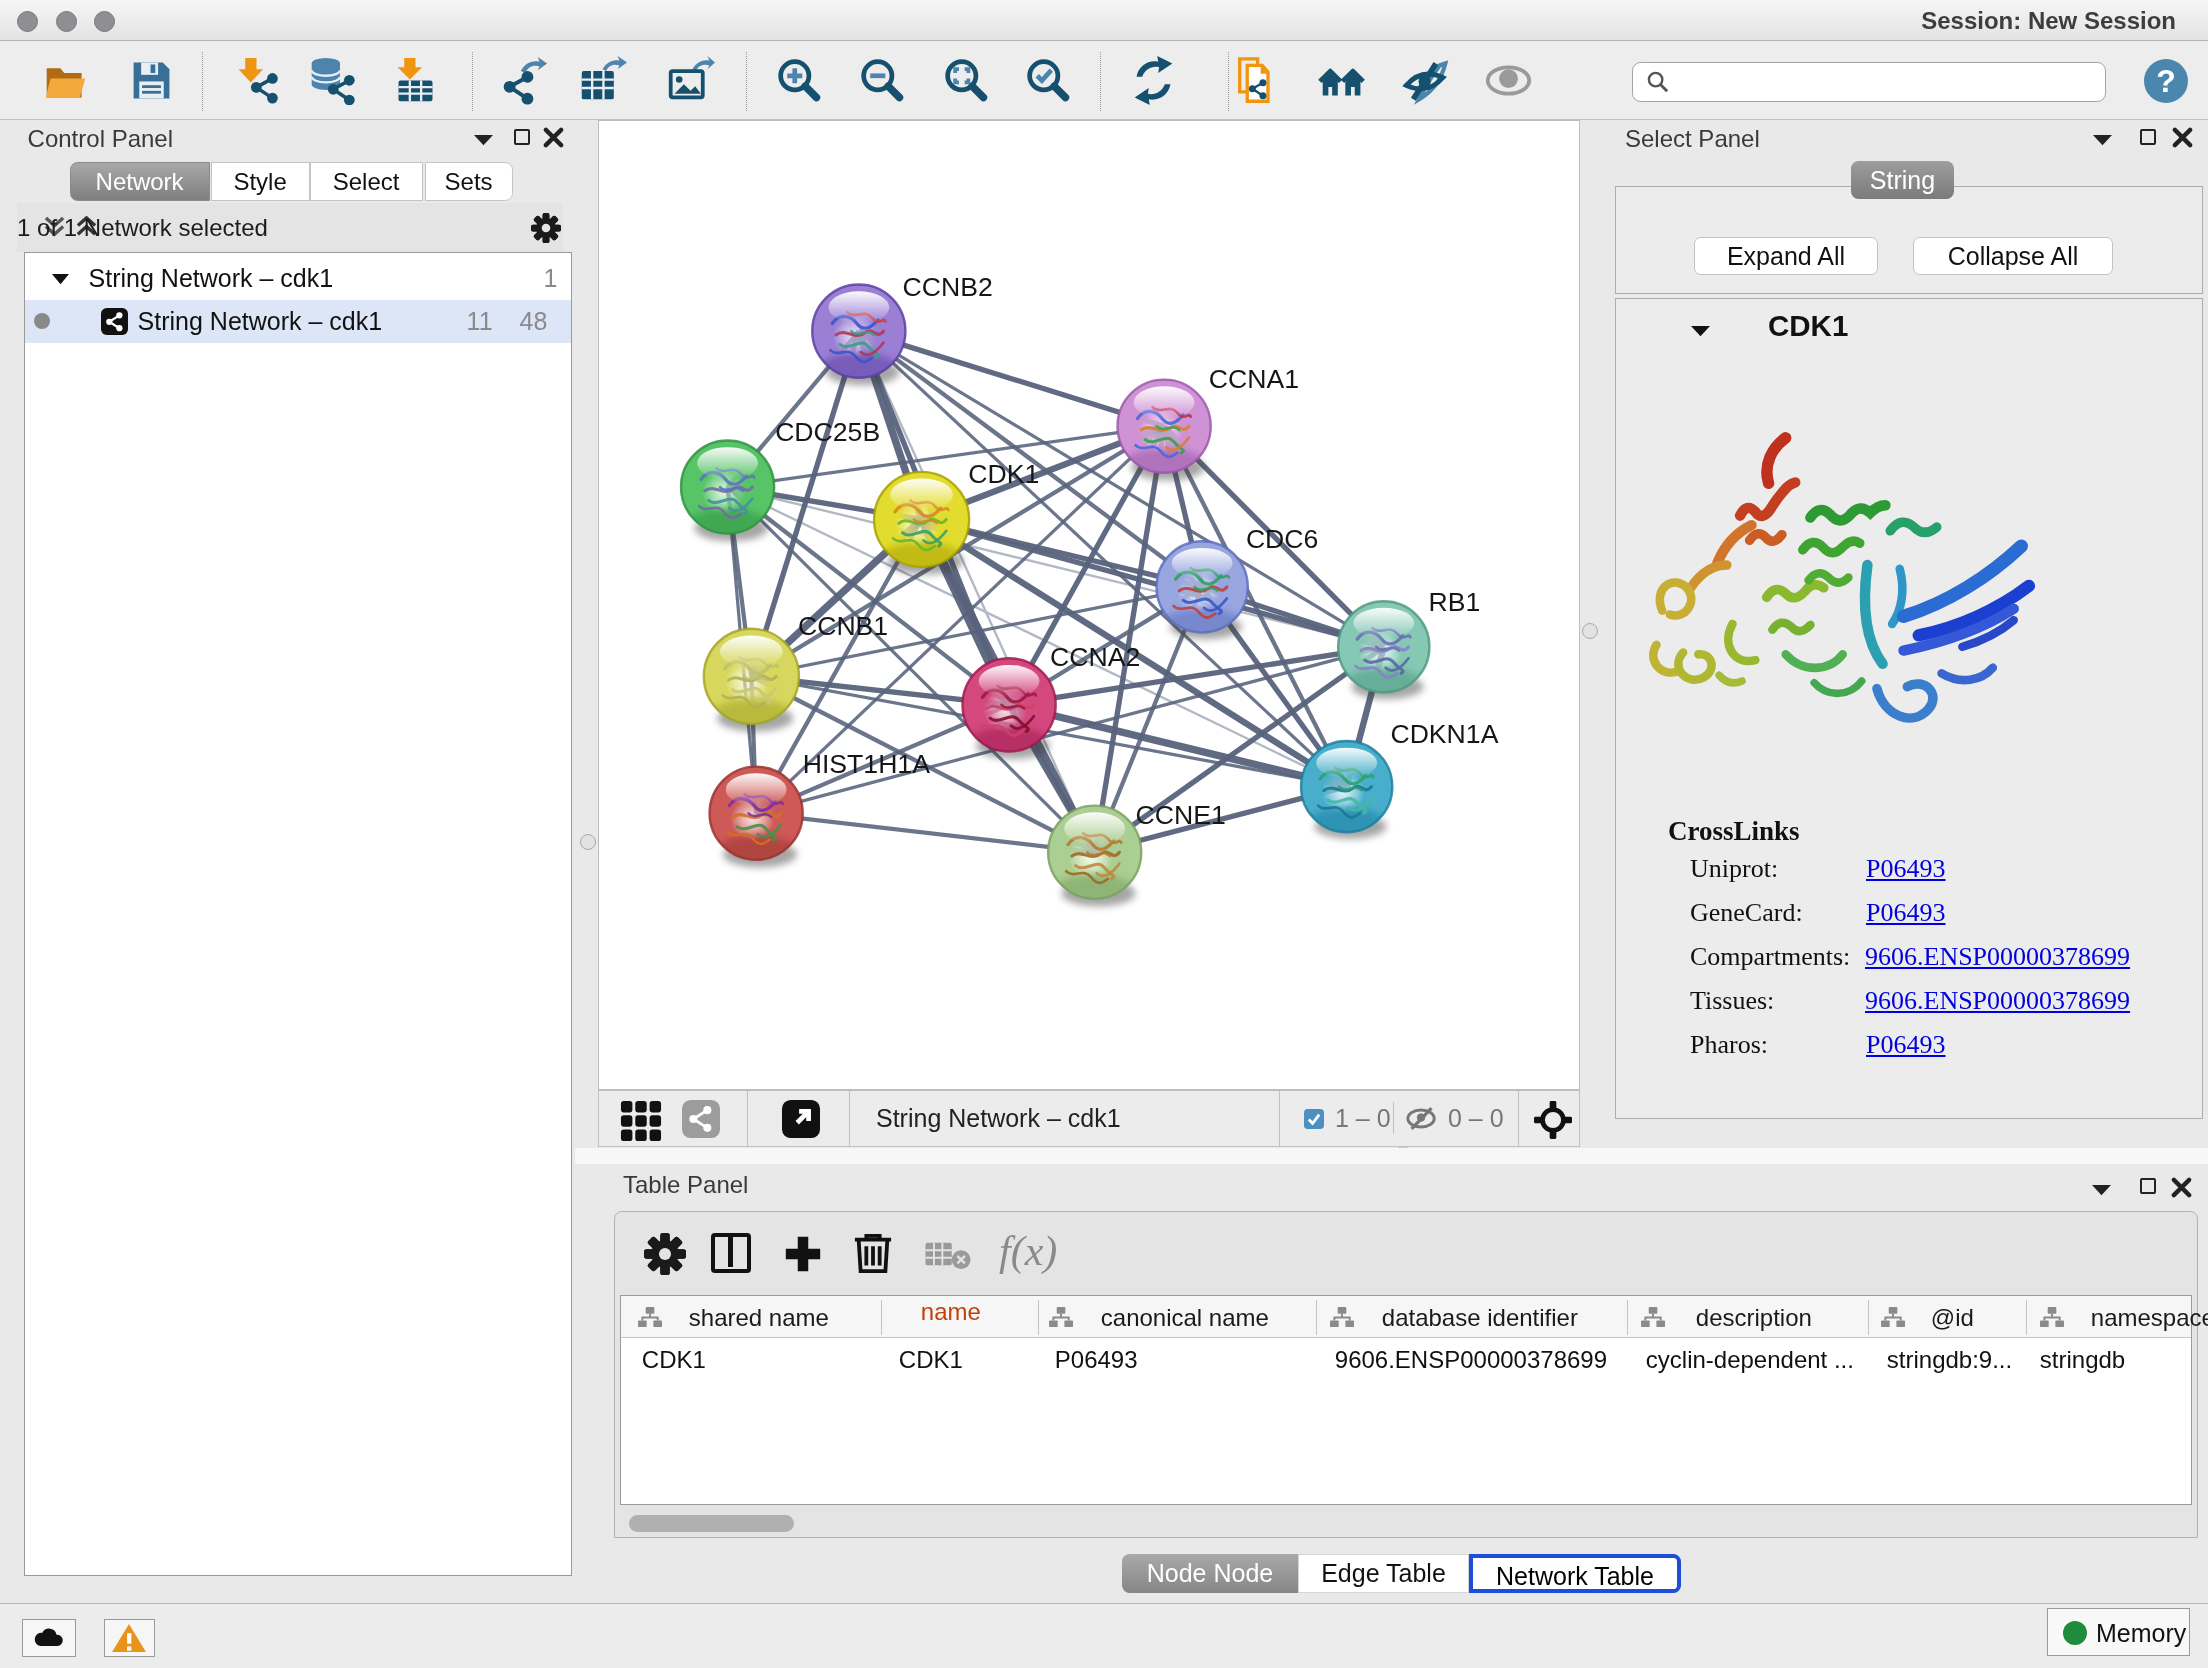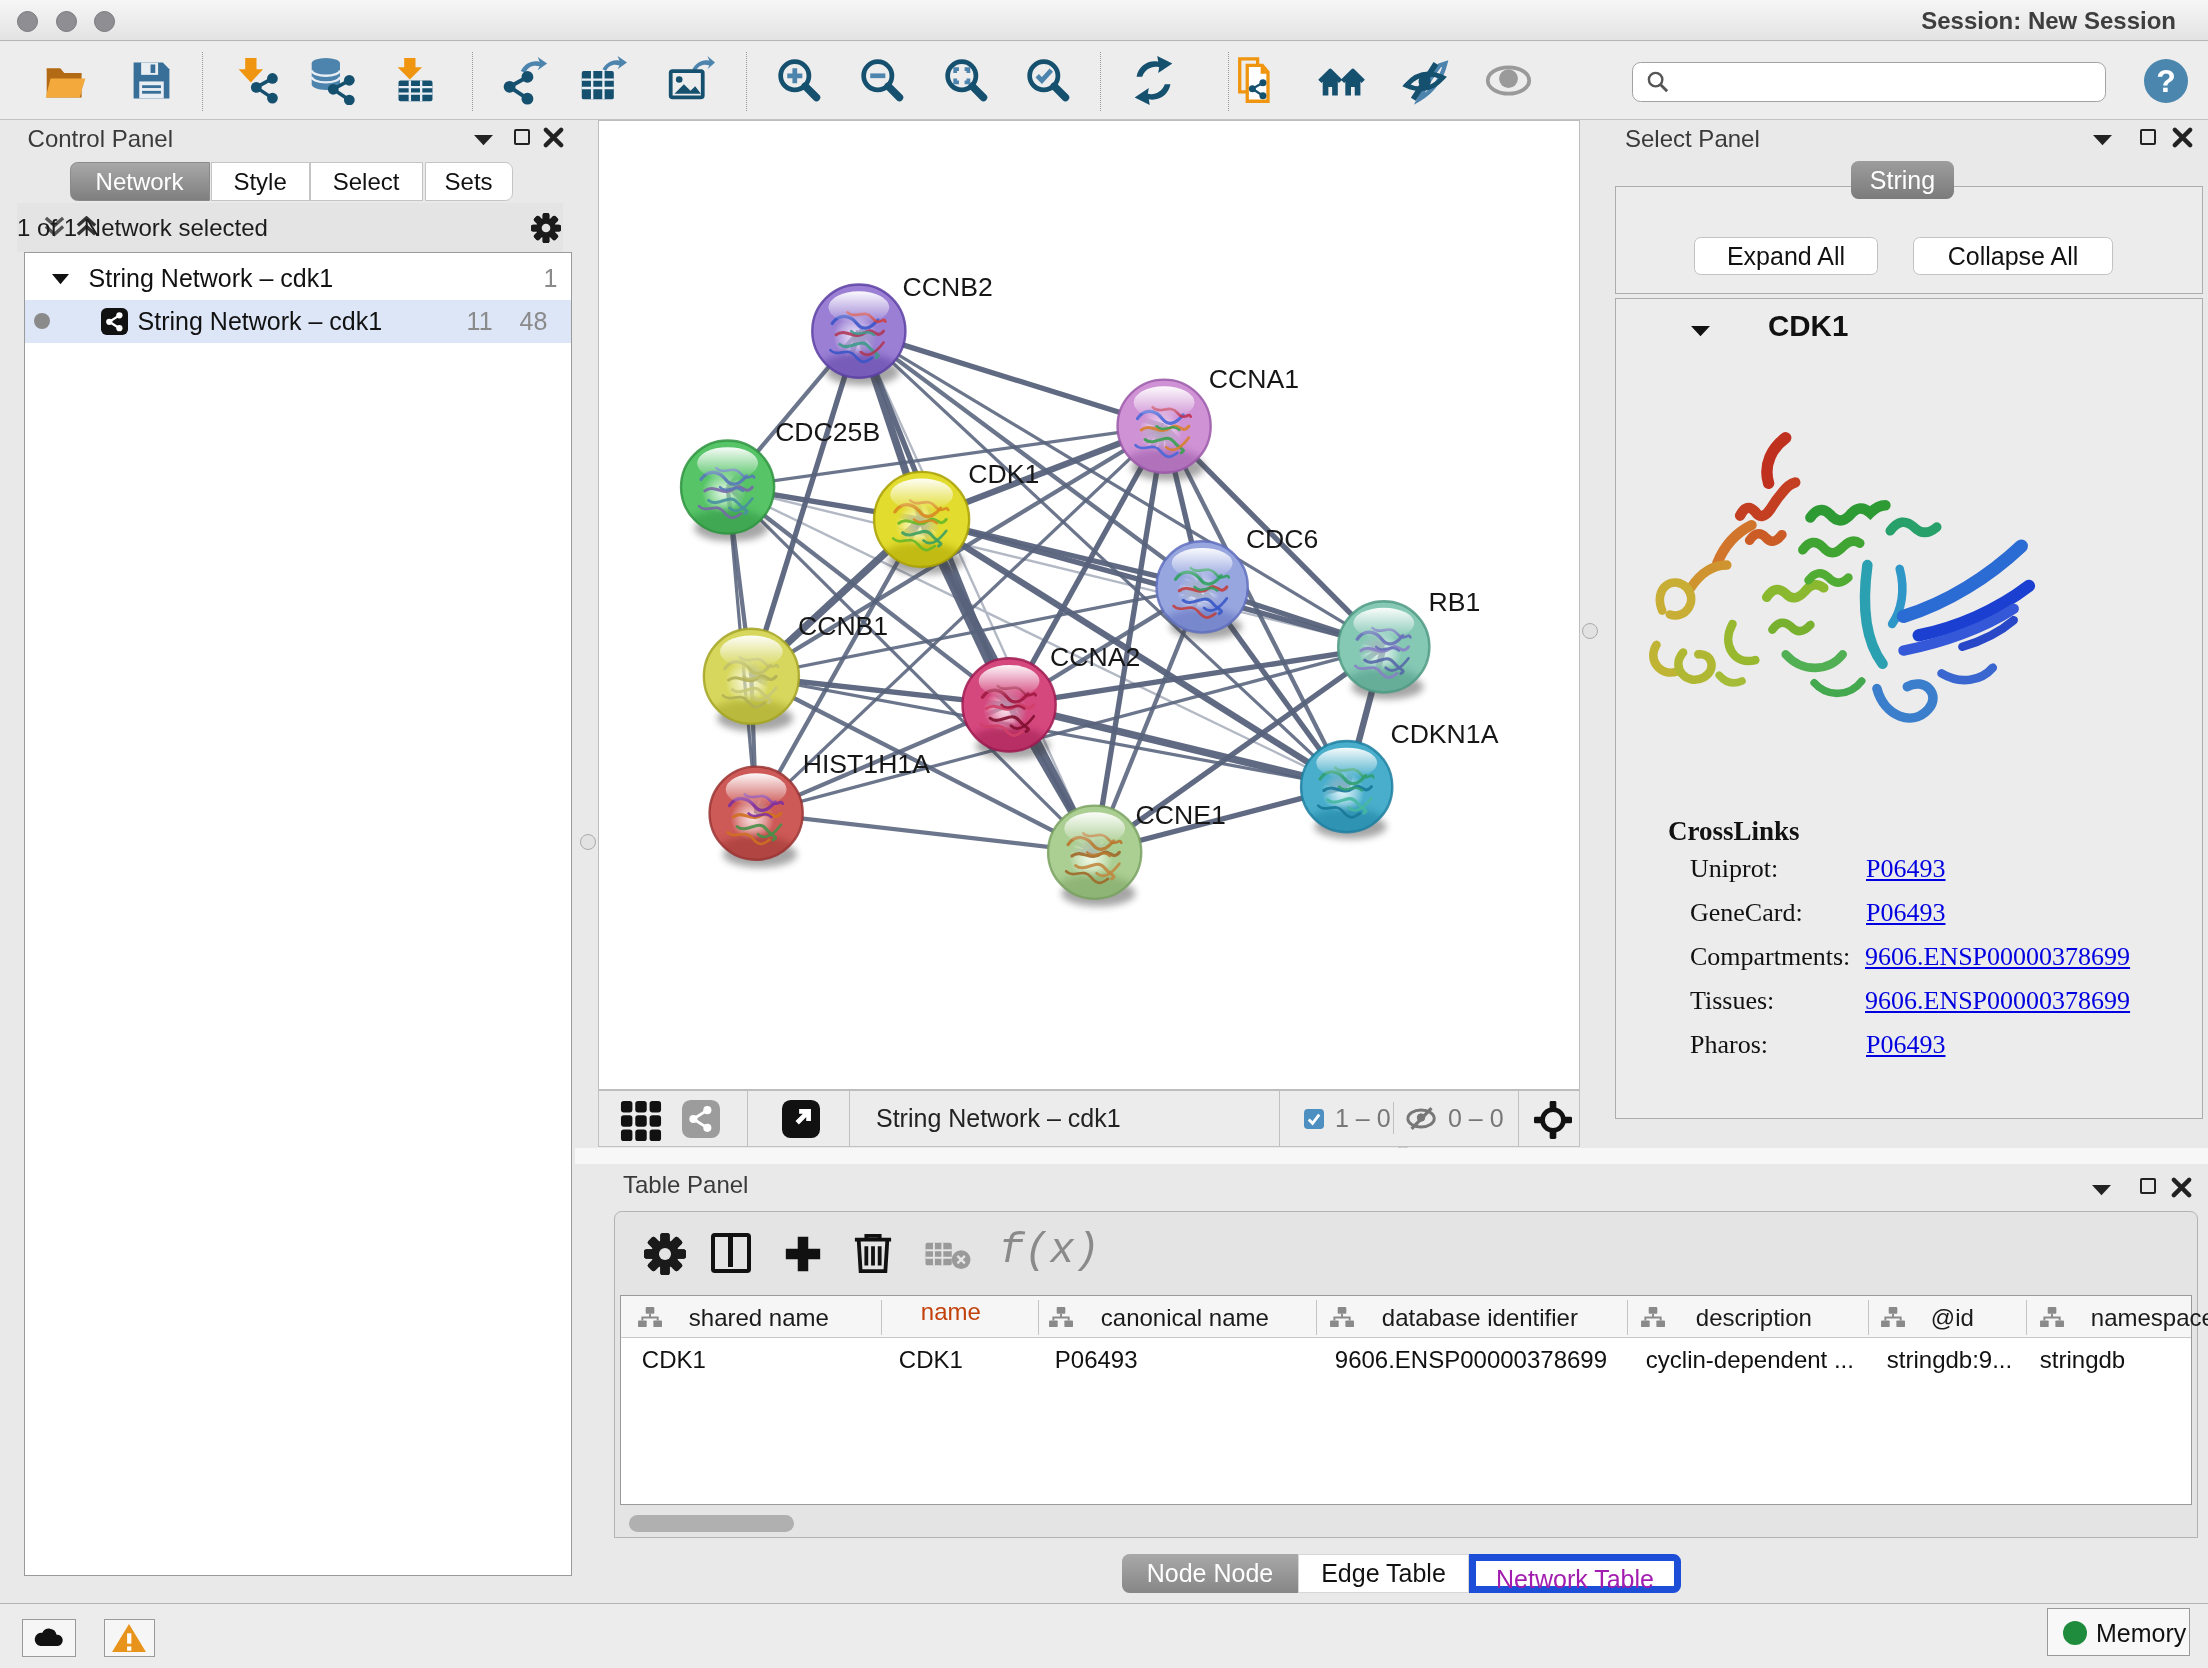--- a/index.html
+++ b/index.html
@@ -755,21 +755,21 @@
     <svg class="abs" style="left:310px;top:27px" width="46" height="30" viewBox="0 0 48 32">
         <g fill="#9a9a9a">
           <rect x="0" y="4" width="28" height="24" rx="2"></rect>
           <circle cx="38" cy="22" r="10"></circle>
         </g>
         <g stroke="#e4e4e4" stroke-width="2">
           <path d="M0,12 L28,12 M0,20 L28,20 M9,4 L9,28 M18,4 L18,28"></path>
         </g>
         <path d="M34,18 L42,26 M42,18 L34,26" stroke="#e4e4e4" stroke-width="2.5"></path>
       </svg>
-    <div class="abs" style="left:384px;top:15px;font-family:Liberation Mono, monospace;font-style:italic;font-size:42px;color:#8a8a8a">f(x)</div>
+    <div class="abs" style="left:384px;top:15px;font-family:Liberation Serif, serif;font-style:italic;font-size:42px;color:#8a8a8a">f(x)</div>
 
     <div class="abs" style="left:4.8px;top:83px;width:1572px;height:210px;background:#fff;border:1px solid #9a9a9a">
       <div class="abs" style="left:0;top:0;width:100%;height:42px;background:#f6f6f6;border-bottom:1px solid #c8c8c8"></div>
       <svg style="position:absolute;left:17px;top:9.5px" width="25" height="23" viewBox="0 0 26 24">
           <g fill="#8a8a8a">
             <rect x="8" y="1" width="9" height="7" rx="1"></rect>
             <rect x="0" y="15" width="9" height="7" rx="1"></rect>
             <rect x="16" y="15" width="9" height="7" rx="1"></rect>
             <path d="M12.5,8 L12.5,12 M4.5,15 L4.5,12 L20.5,12 L20.5,15" stroke="#8a8a8a" stroke-width="2" fill="none"></path>
           </g>
@@ -834,21 +834,21 @@
       <div class="abs" style="left:1025px;top:50px;font-size:24px;color:#111">cyclin-dependent ...</div>
       <div class="abs" style="left:1266px;top:50px;font-size:24px;color:#111">stringdb:9...</div>
       <div class="abs" style="left:1419px;top:50px;font-size:24px;color:#111">stringdb</div>
     </div>
 
     <div class="abs" style="left:14.3px;top:303px;width:165px;height:17px;border-radius:8.6px;background:#b0b0b0"></div>
   </div>
 
   <div class="abs" style="left:524px;top:388px;width:176px;height:39px;background:linear-gradient(#a9a9a9,#868686);border-radius:7.6px 0 0 7.6px;color:#fff;font-size:25px;text-align:center;line-height:39px">Node Node</div>
   <div class="abs" style="left:700px;top:388px;width:171px;height:39px;background:#fff;border:1px solid #d6d6d6;color:#111;font-size:25px;text-align:center;line-height:37px">Edge Table</div>
-  <div class="abs" style="left:871px;top:388px;width:212px;height:39px;background:#fff;border:7px solid #1d4ed8;border-radius:0 7.6px 7.6px 0;color:#a21caf;font-size:25px;text-align:center;line-height:37px">Network Table</div>
+  <div class="abs" style="left:871px;top:388px;width:212px;height:39px;background:#fff;border:4px solid #1d4ed8;border-radius:0 7.6px 7.6px 0;color:#000000;font-size:25px;text-align:center;line-height:37px">Network Table</div>
 </div>
 
 <div class="abs" style="left:0;top:1603px;width:2208px;height:66px;background:#ececec;border-top:1px solid #b4b4b4">
   <div class="abs" style="left:22px;top:15px;width:54px;height:38px;background:#f6f6f6;border:1.9px solid #9a9a9a">
     <svg width="36" height="25" viewBox="0 0 38 26" style="position:absolute;left:7.6px;top:4.8px">
         <path d="M10,22 a6,6 0 1 1 2,-14 a8,8 0 0 1 15,2 a5,5 0 1 1 1,12 Z" fill="#111"></path>
       </svg>
   </div>
   <div class="abs" style="left:104px;top:15px;width:51px;height:38px;background:#f6f6f6;border:1.9px solid #9a9a9a">
     <svg width="38" height="32" viewBox="0 0 40 34" style="position:absolute;left:4.8px;top:1.9px">

